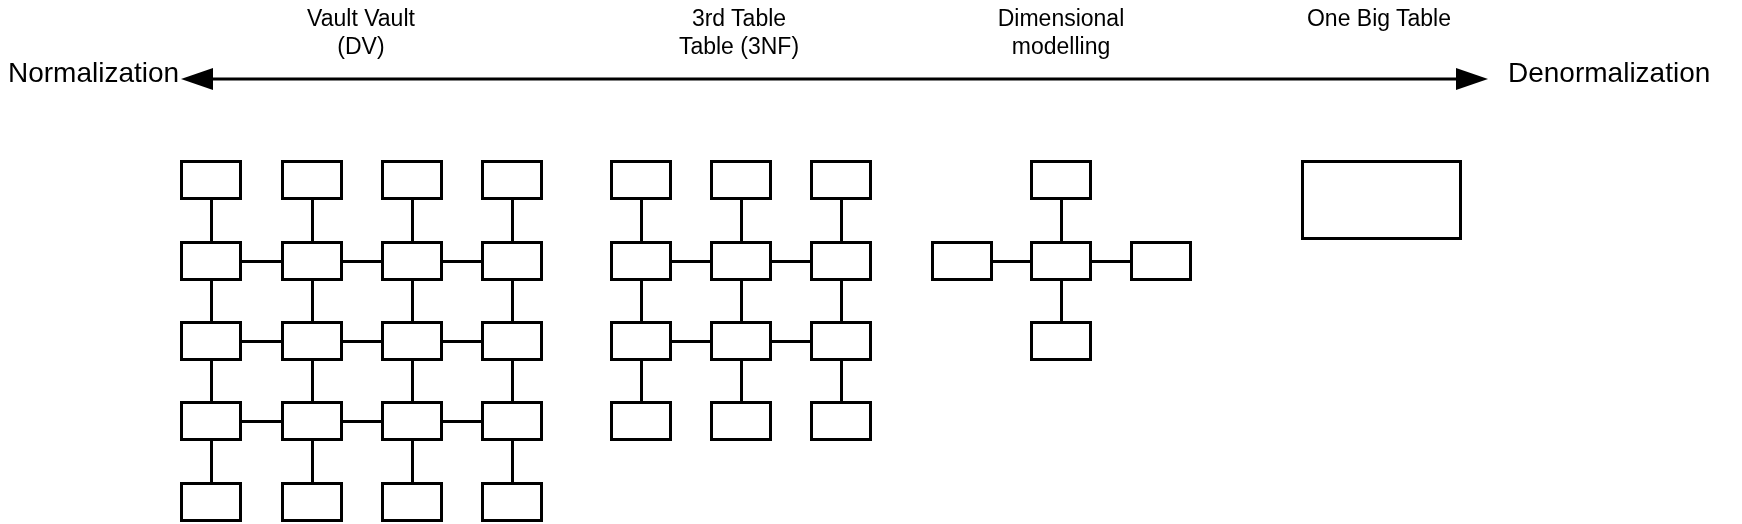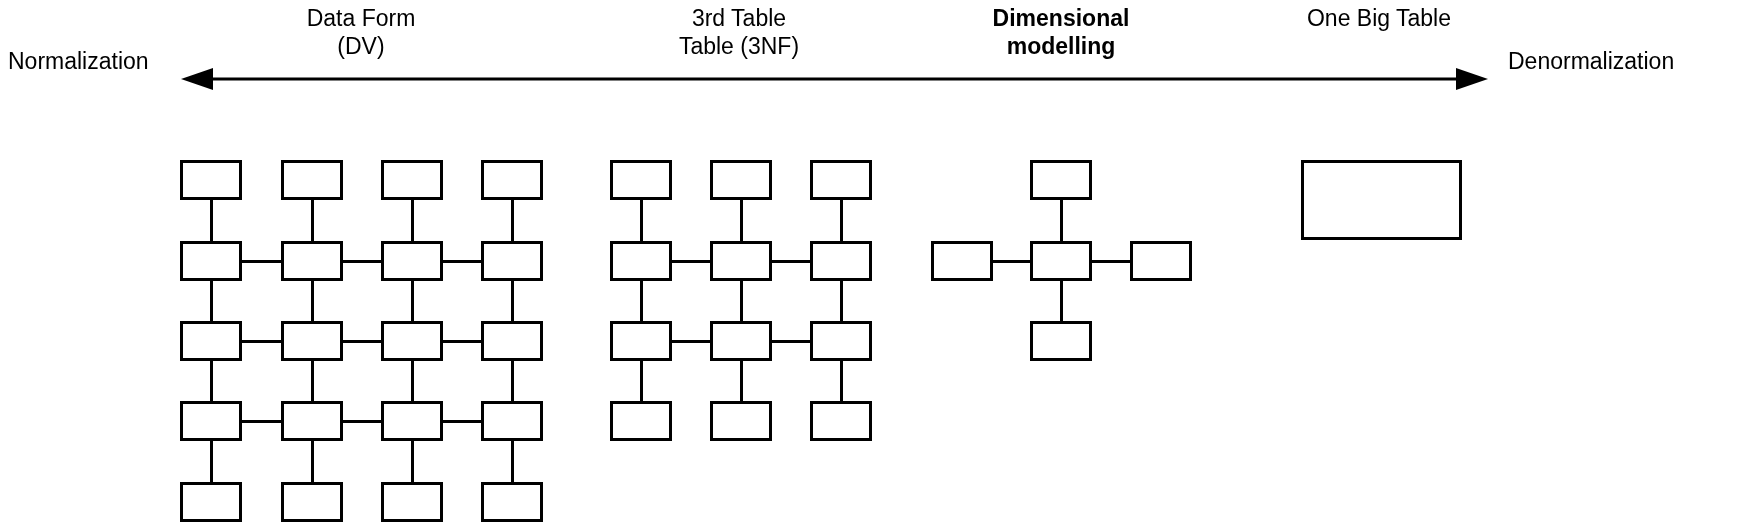--- a/index.html
+++ b/index.html
@@ -7,22 +7,22 @@
     position: relative;
     width: 1742px;
     height: 524px;
     background: #ffffff;
     overflow: hidden;
     font-family: "Liberation Sans", sans-serif;
     color: #000000;
   }
   .side-label {
     position: absolute;
-    top: 48px;
-    font-size: 23px;
+    top: 60px;
+    font-size: 28px;
     line-height: 26px;
     white-space: nowrap;
   }
   .side-label.left { left: 8px; }
   .side-label.right { left: 1508px; }
   .section-title {
     position: absolute;
     top: 4px;
     transform: translateX(-50%);
     text-align: center;
@@ -43,21 +43,21 @@
   .arrow-svg { position: absolute; }
 </style>
 </head>
 <body>
 
 <div class="canvas">
   <div class="side-label left">Normalization</div>
   <div class="side-label right">Denormalization</div>
   <div id="diagram-layer">
       <div class="section-title" style="left: 361px;">
-        <div>Data Form</div>
+        <div>Vault Vault</div>
         <div>(DV)</div>
       </div>
       <div class="connector" style="background: rgb(0, 0, 0); left: 209.5px; top: 200px; width: 3px; height: 41px;"></div>
       <div class="connector" style="background: rgb(0, 0, 0); left: 310.5px; top: 200px; width: 3px; height: 41px;"></div>
       <div class="connector" style="background: rgb(0, 0, 0); left: 410.5px; top: 200px; width: 3px; height: 41px;"></div>
       <div class="connector" style="background: rgb(0, 0, 0); left: 510.5px; top: 200px; width: 3px; height: 41px;"></div>
       <div class="connector" style="background: rgb(0, 0, 0); left: 209.5px; top: 281px; width: 3px; height: 40px;"></div>
       <div class="connector" style="background: rgb(0, 0, 0); left: 310.5px; top: 281px; width: 3px; height: 40px;"></div>
       <div class="connector" style="background: rgb(0, 0, 0); left: 410.5px; top: 281px; width: 3px; height: 40px;"></div>
       <div class="connector" style="background: rgb(0, 0, 0); left: 510.5px; top: 281px; width: 3px; height: 40px;"></div>
@@ -120,21 +120,21 @@
       <div class="node-box" style="left: 810px; top: 160px; width: 62px; height: 40px; border-color: rgb(0, 0, 0);"></div>
       <div class="node-box" style="left: 610px; top: 241px; width: 62px; height: 40px; border-color: rgb(0, 0, 0);"></div>
       <div class="node-box" style="left: 710px; top: 241px; width: 62px; height: 40px; border-color: rgb(0, 0, 0);"></div>
       <div class="node-box" style="left: 810px; top: 241px; width: 62px; height: 40px; border-color: rgb(0, 0, 0);"></div>
       <div class="node-box" style="left: 610px; top: 321px; width: 62px; height: 40px; border-color: rgb(0, 0, 0);"></div>
       <div class="node-box" style="left: 710px; top: 321px; width: 62px; height: 40px; border-color: rgb(0, 0, 0);"></div>
       <div class="node-box" style="left: 810px; top: 321px; width: 62px; height: 40px; border-color: rgb(0, 0, 0);"></div>
       <div class="node-box" style="left: 610px; top: 401px; width: 62px; height: 40px; border-color: rgb(0, 0, 0);"></div>
       <div class="node-box" style="left: 710px; top: 401px; width: 62px; height: 40px; border-color: rgb(0, 0, 0);"></div>
       <div class="node-box" style="left: 810px; top: 401px; width: 62px; height: 40px; border-color: rgb(0, 0, 0);"></div>
-      <div class="section-title" style="left: 1061px; font-weight: bold;">
+      <div class="section-title" style="left: 1061px;">
         <div>Dimensional</div>
         <div>modelling</div>
       </div>
       <div class="connector" style="background: rgb(0, 0, 0); left: 1059.5px; top: 200px; width: 3px; height: 41px;"></div>
       <div class="connector" style="background: rgb(0, 0, 0); left: 1059.5px; top: 281px; width: 3px; height: 40px;"></div>
       <div class="connector" style="background: rgb(0, 0, 0); left: 993px; top: 259.5px; width: 37px; height: 3px;"></div>
       <div class="connector" style="background: rgb(0, 0, 0); left: 1092px; top: 259.5px; width: 38px; height: 3px;"></div>
       <div class="node-box" style="left: 1030px; top: 160px; width: 62px; height: 40px; border-color: rgb(0, 0, 0);"></div>
       <div class="node-box" style="left: 931px; top: 241px; width: 62px; height: 40px; border-color: rgb(0, 0, 0);"></div>
       <div class="node-box" style="left: 1030px; top: 241px; width: 62px; height: 40px; border-color: rgb(0, 0, 0);"></div>

